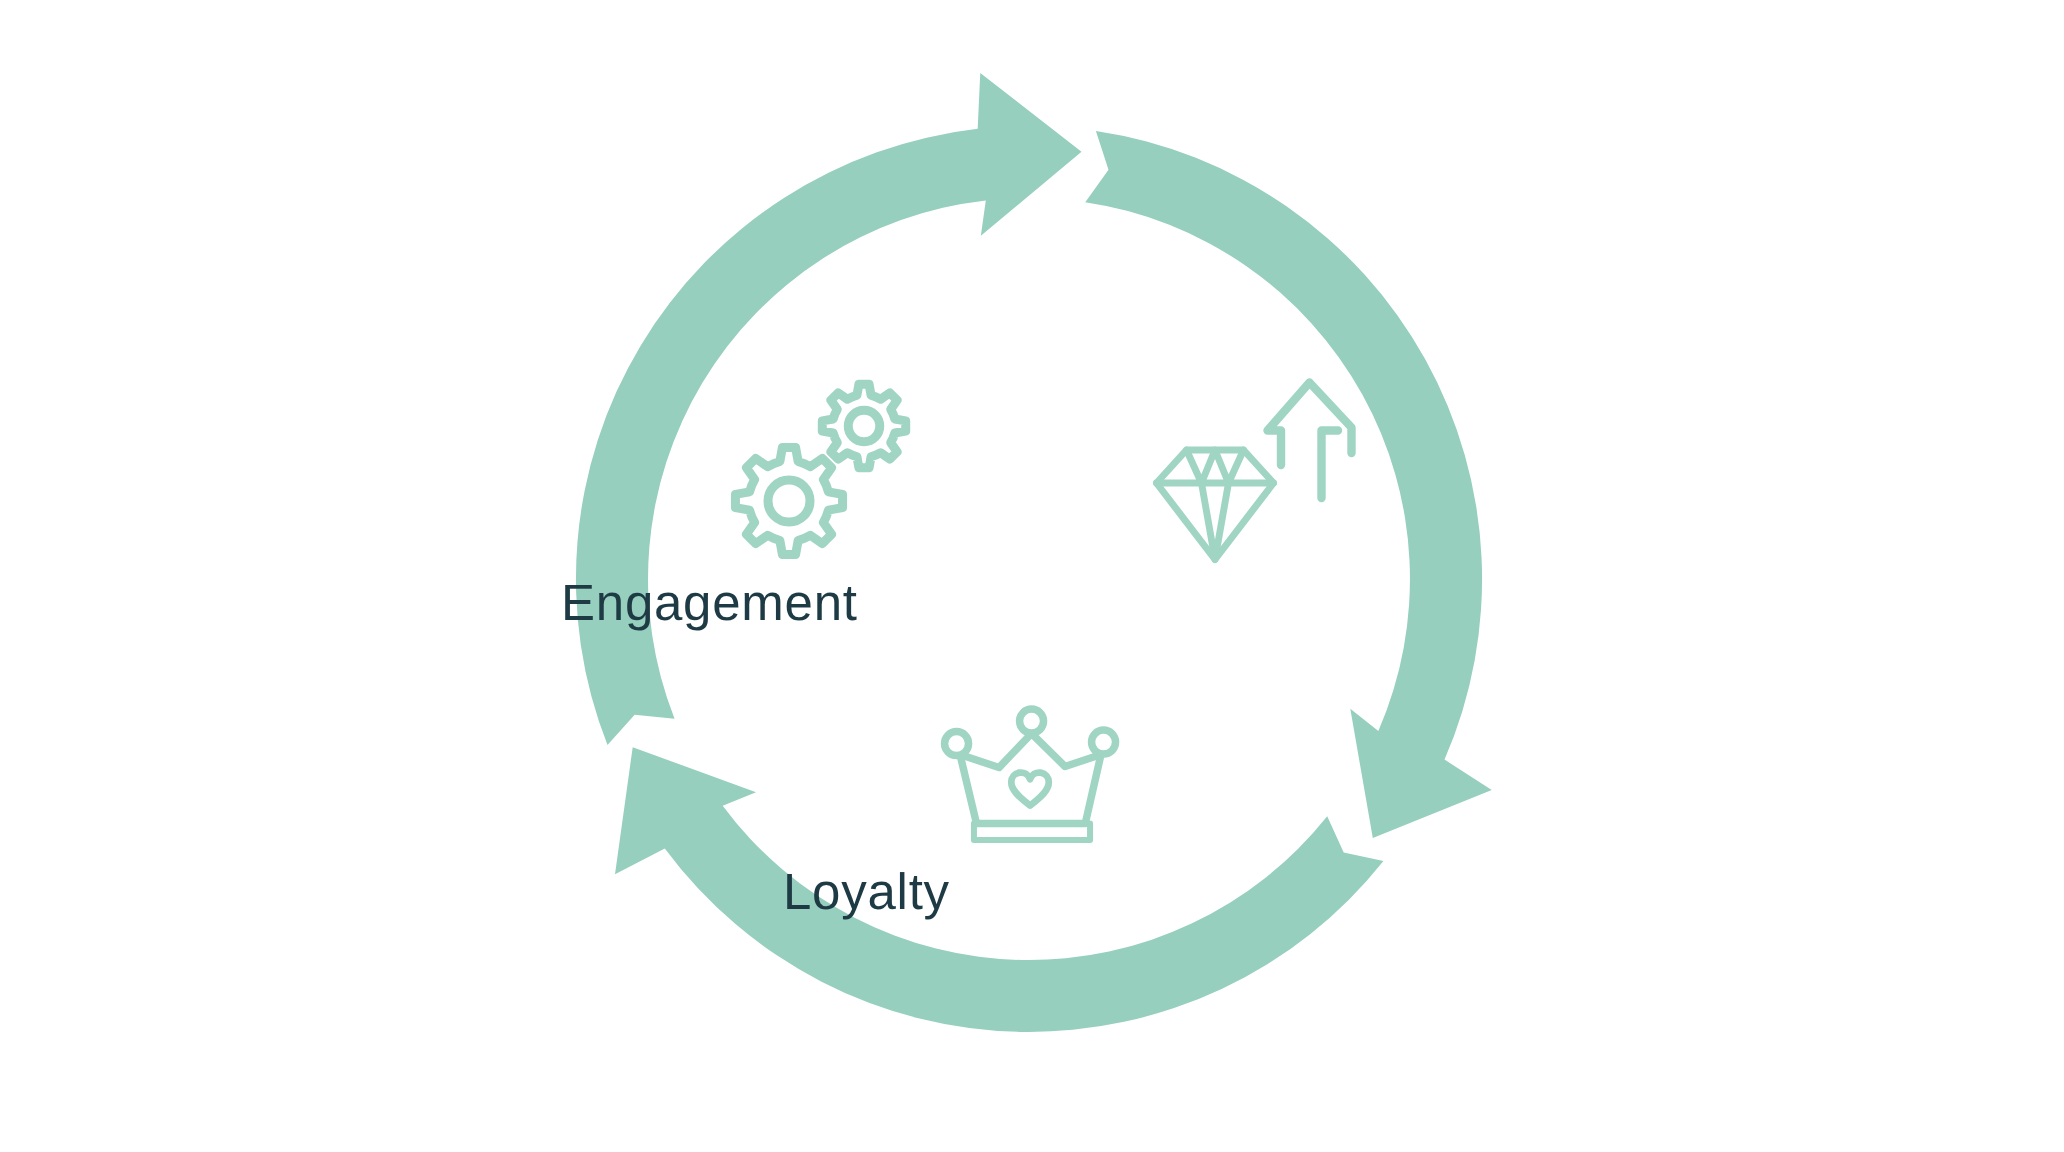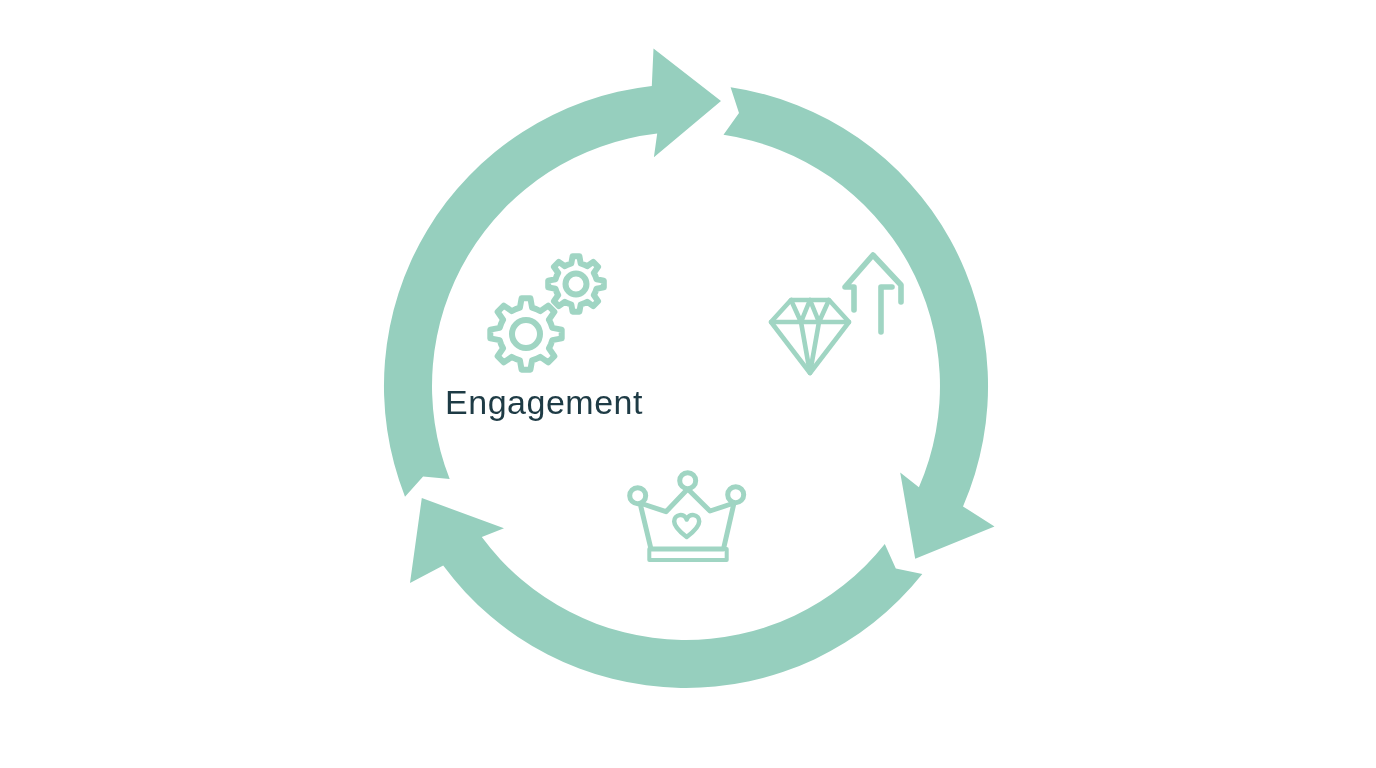--- a/index.html
+++ b/index.html
@@ -16,21 +16,21 @@
   .icon .st{
     stroke:var(--icon-color,#a0d5c3);
     fill:none;
     stroke-linecap:round;
     stroke-linejoin:round;
   }
   .icon .fillw{fill:#ffffff;}
   .node-label{
     position:absolute;
     width:340px;
-    text-align:center;
+    text-align:left;
     font-size:34px;
     line-height:1.0;
     font-weight:400;
     color:var(--text-color,#1e3b45);
     letter-spacing:0.5px;
   }
   
   #gears-icon{left:483px;top:245px;}
   #gears-icon .st{stroke-width:6px;}
   
@@ -77,14 +77,15 @@
   </svg>
 
   <svg id="crown-icon" class="icon" width="130" height="100" viewBox="0 0 130 100">
     <path class="st" d="M20,33 L31,79 L103.5,79 L114,33 L90,41 L67.7,19 L46,41.7 Z"></path>
     <path class="st band" d="M29.3,79 L106.7,79 L106.7,90 L29.3,90 Z"></path>
     <circle class="st fillw" cx="17.7" cy="25.7" r="8"></circle>
     <circle class="st fillw" cx="67.7" cy="10.7" r="8"></circle>
     <circle class="st fillw" cx="115.7" cy="24.7" r="8"></circle>
     <path class="st heart" d="M66.7,67 C58.7,61 54.2,56.5 54.2,51.5 A6.4,6.4 0 0 1 66.7,49.5 A6.4,6.4 0 0 1 79.2,51.5 C79.2,56.5 74.7,61 66.7,67 Z"></path>
   </svg>
+  <div class="node-label" id="label-loyalty">Loyalty</div>
 
 </div>
 
 </body></html>

